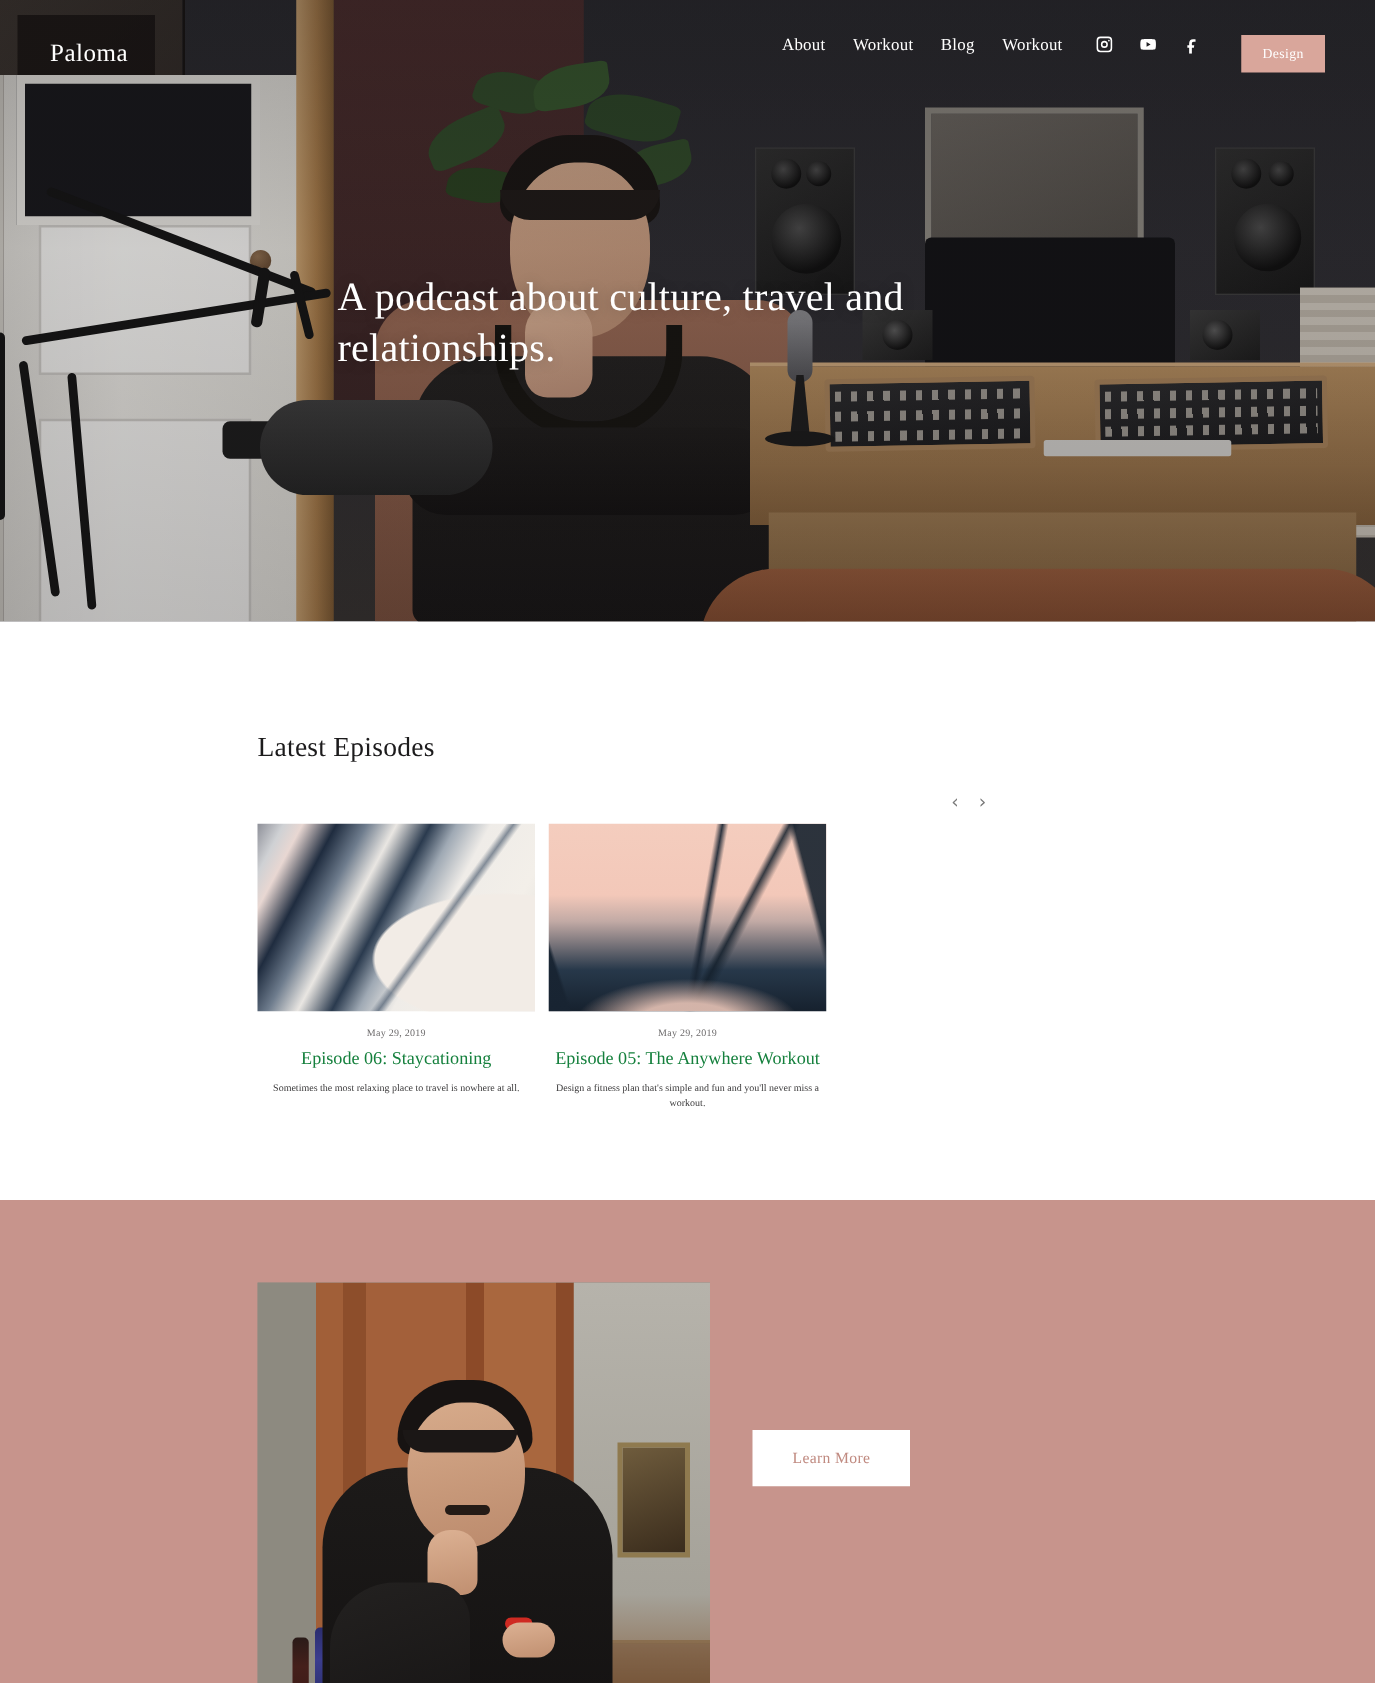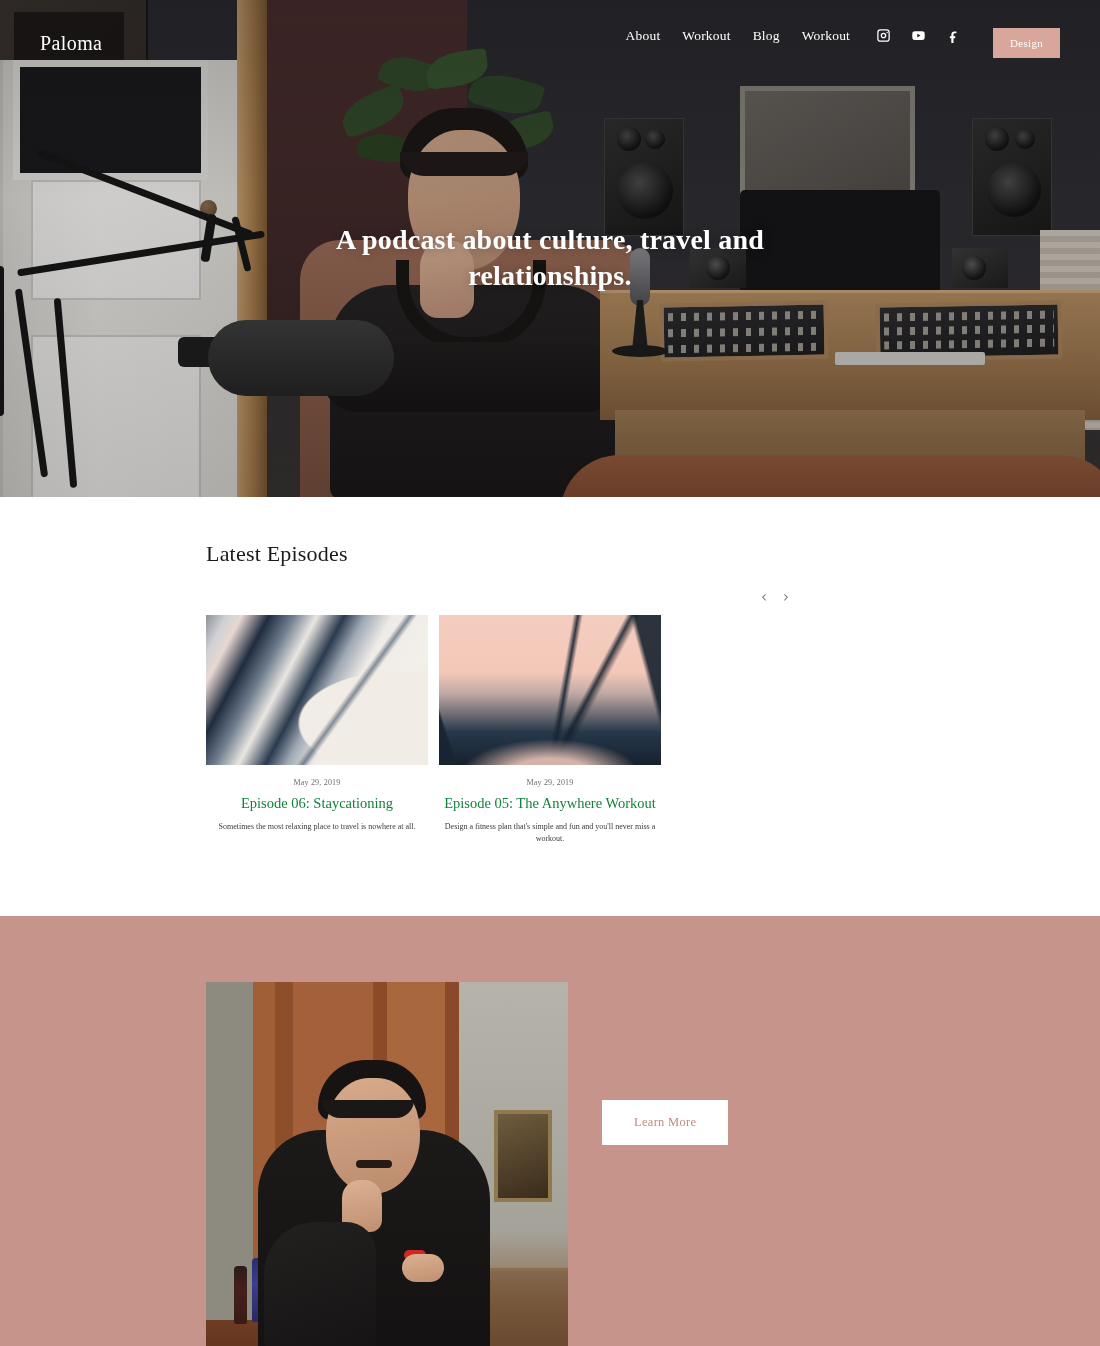--- a/index.html
+++ b/index.html
@@ -233,33 +233,33 @@
     padding: 9px 17px; cursor: pointer; letter-spacing: .3px;
   }
 
   
   .hero-content {
     position: absolute; left: 0; top: 0; width: 1100px; height: 497px;
     display: flex; flex-direction: column; align-items: center; justify-content: center;
     z-index: 20; padding-top: 18px;
   }
   .hero-title {
-    color: #ffffff; font-size: 28px; line-height: 1.28; text-align: center;
-    max-width: 560px; font-weight: bold; letter-spacing: .2px;
+    color: #ffffff; font-size: 32px; line-height: 1.28; text-align: left;
+    max-width: 560px; font-weight: normal; letter-spacing: .2px;
     text-shadow: 0 1px 10px rgba(0,0,0,.25);
   }
   .listen-btn {
     margin-top: 28px; background: #d5a096; color: #ffffff; border: none;
     padding: 14px 38px; font-size: 13px; cursor: pointer;
     font-family: "Liberation Serif", serif; letter-spacing: .3px;
   }
 
   
   .episodes { background: #ffffff; padding: 44px 0 70px; }
-  .ep-inner { width: 1000px; padding: 0 206px; }
+  .ep-inner { width: 1000px; padding: 0 206px; margin-top: 44px; }
   .ep-heading {
     font-size: 22px; color: #1c1b1c; font-weight: normal; letter-spacing: .2px;
   }
   .ep-arrows {
     display: flex; justify-content: flex-end; gap: 6px;
     margin-top: 22px; padding-right: 0px;
   }
   .arrow {
     width: 16px; height: 16px; cursor: pointer; color: #7a7a7a;
     display: flex; align-items: center; justify-content: center; font-size: 15px;

